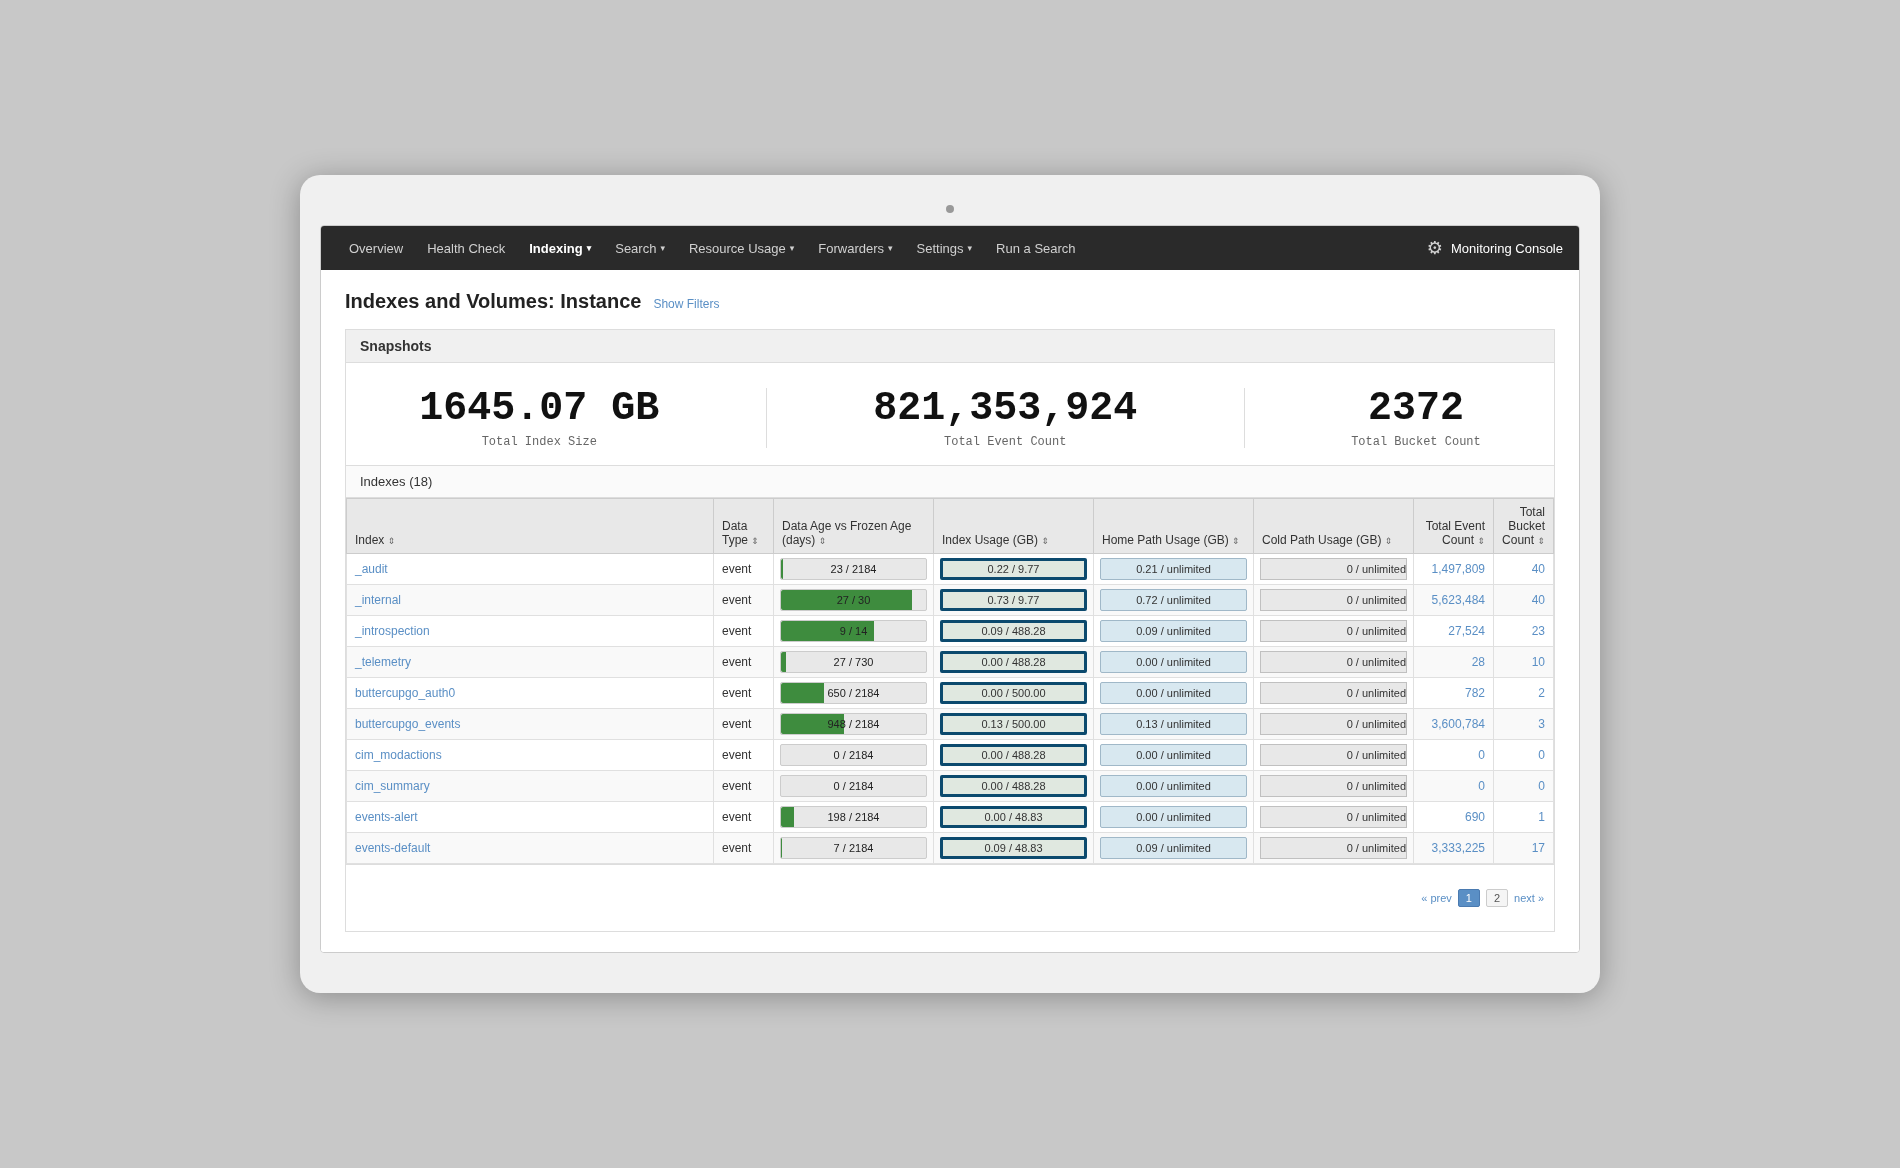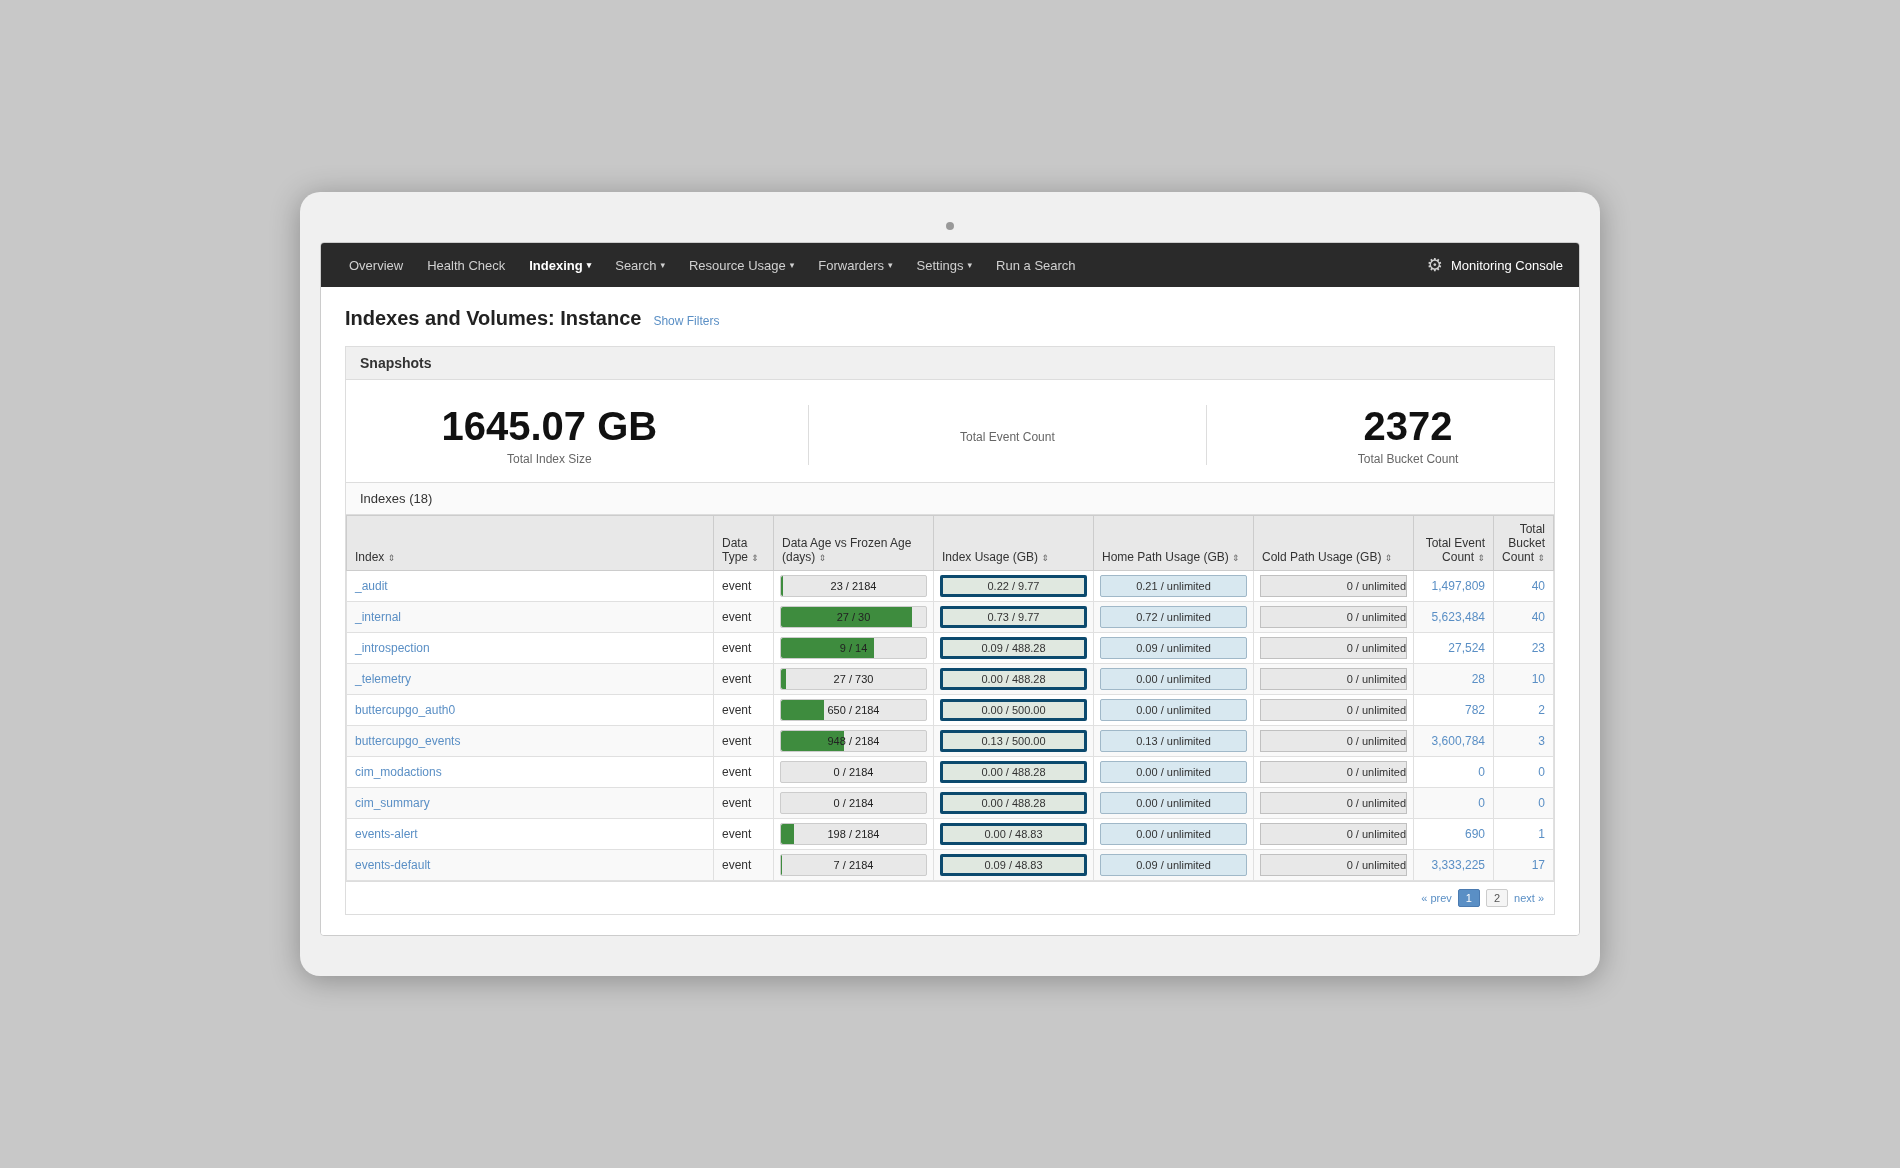--- a/index.html
+++ b/index.html
@@ -125,20 +125,21 @@
       display: flex;
       justify-content: space-around;
       align-items: center;
       padding: 24px 20px 16px 20px;
       border: 1px solid #ddd;
       border-top: none;
       background: #fff;
     }
     .stat-block {
       text-align: center;
+      font-family: Liberation Mono, monospace;
     }
     .stat-value {
       font-size: 40px;
       font-weight: bold;
       color: #111;
       line-height: 1.1;
     }
     .stat-label {
       font-size: 12px;
       color: #666;
@@ -256,21 +257,21 @@
     .container-text {
       font-size: 11px;
       color: #333;
       white-space: nowrap;
     }
     
     .pagination-row {
       display: flex;
       justify-content: flex-end;
       align-items: center;
-      padding: 7px 10px;
+      padding: 24px 10px;
       background: #fff;
       border: 1px solid #ddd;
       border-top: none;
       font-size: 12px;
       color: #555;
       gap: 6px;
     }
     .page-btn {
       padding: 2px 7px;
       border: 1px solid #ccc;
@@ -343,20 +344,21 @@
 
 
       <div class="section-header">Snapshots</div>
       <div class="stats-row">
         <div class="stat-block">
           <div class="stat-value">1645.07 GB</div>
           <div class="stat-label">Total Index Size</div>
         </div>
         <div class="stat-divider"></div>
         <div class="stat-block">
+          <div class="stat-value">821,353,924</div>
           <div class="stat-label">Total Event Count</div>
         </div>
         <div class="stat-divider"></div>
         <div class="stat-block">
           <div class="stat-value">2372</div>
           <div class="stat-label">Total Bucket Count</div>
         </div>
       </div>
 
       <div class="indexes-section">

